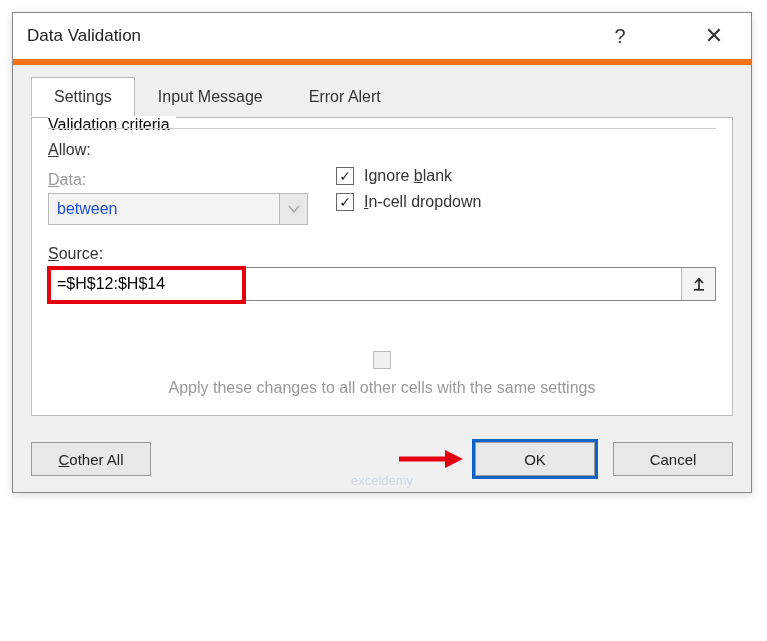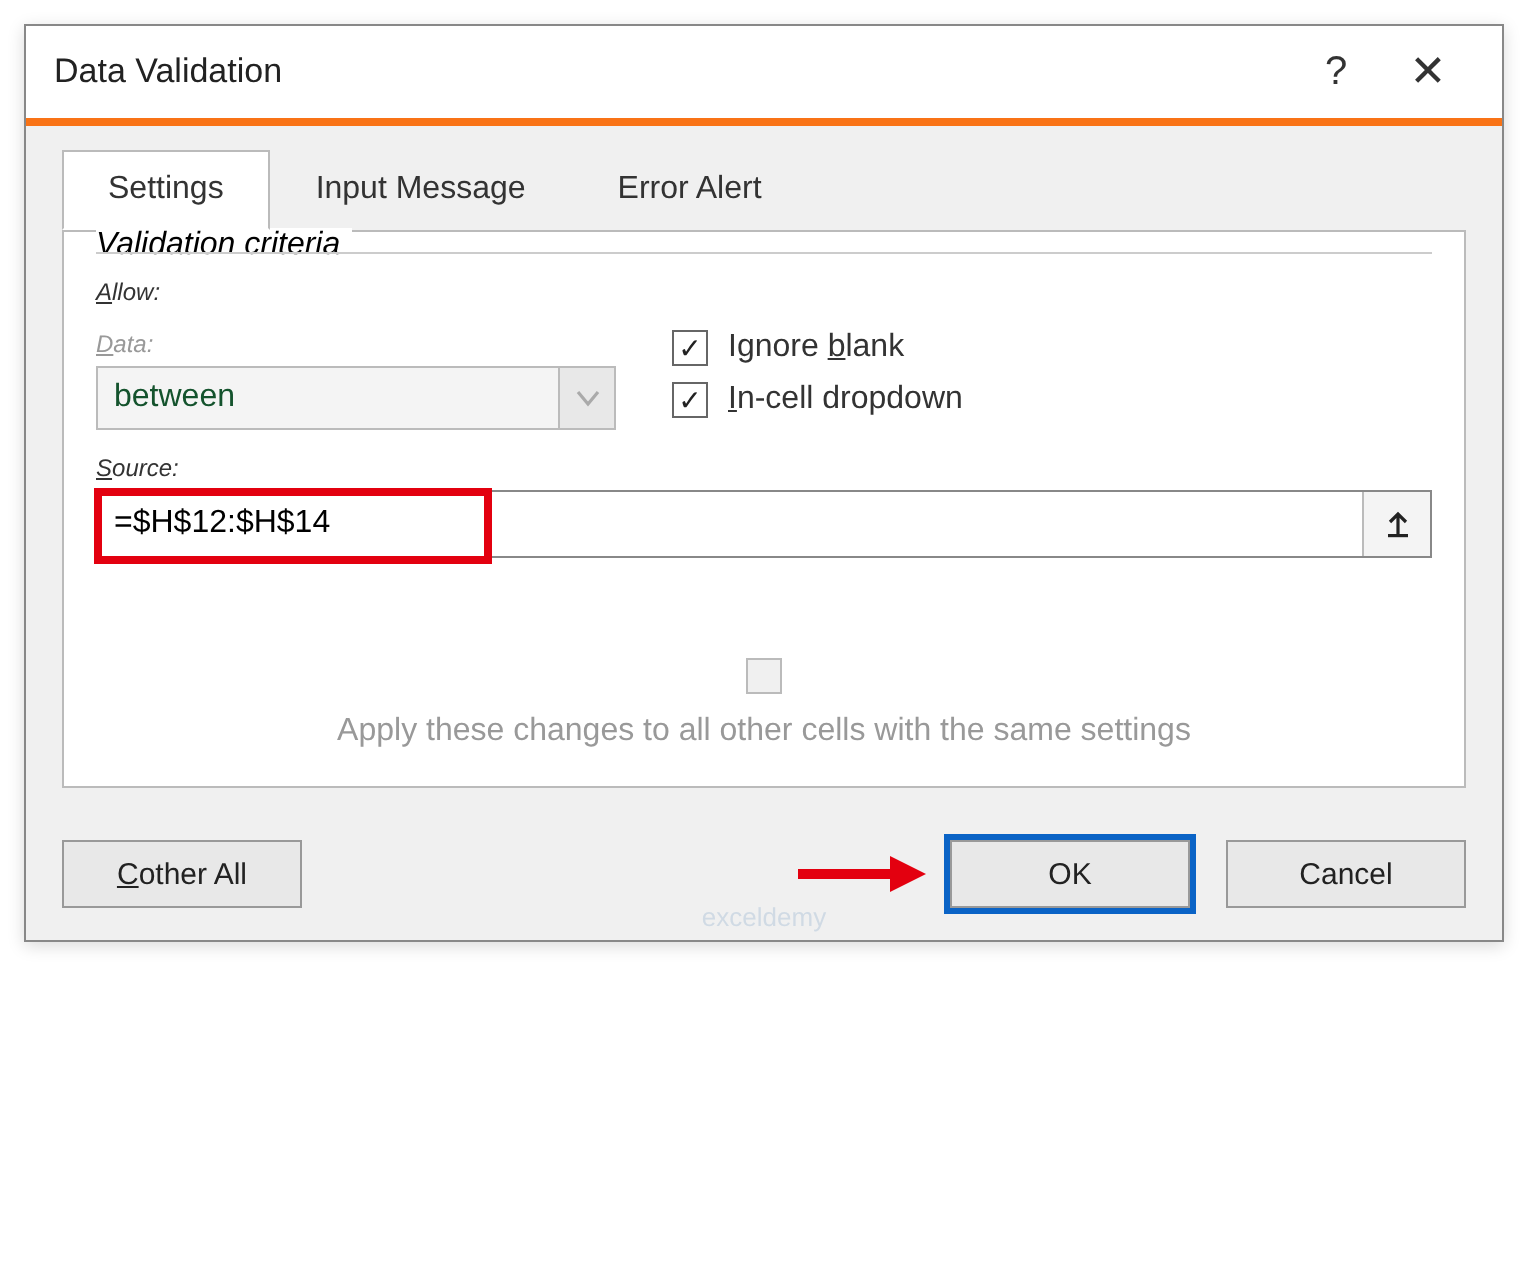--- a/index.html
+++ b/index.html
@@ -10,21 +10,22 @@
   border: 1px solid #888;
   background: #f0f0f0;
   box-shadow: 0 2px 8px rgba(0,0,0,0.15);
 }
 
 .titlebar {
   display: flex;
   align-items: center;
   padding: 10px 14px;
   background: #fff;
-  border-bottom: 4px solid #f97316;
+  border-bottom: 6px solid #f97316;
+  gap: 48px;
 }
 .titlebar .title { font-size: 17px; color: #222; flex: 1; }
 .titlebar .help { font-size: 20px; color: #333; width: 46px; text-align: center; cursor: pointer; }
 .titlebar .close { font-size: 22px; color: #333; width: 46px; text-align: center; cursor: pointer; }
 
 .body { padding: 12px 18px 14px 18px; }
 
 .tabs {
   display: flex;
   border-bottom: 1px solid #bbb;
@@ -56,39 +57,38 @@
   border-top: 1px solid #ccc;
   padding-top: 12px;
   margin-top: -18px;
   position: relative;
 }
 .fieldset-label-inner {
   background: #fff;
   padding: 0 6px 0 0;
   position: relative;
   top: -12px;
-  font-style: italic;
 }
 
 .row1 { display: flex; gap: 28px; }
 .col-left { flex: 0 0 260px; }
 .col-right { flex: 1; padding-top: 26px; }
 
-.field-label { font-size: 12px; color: #333; margin-bottom: 4px; font-style: italic; }
+.field-label { font-size: 16px; color: #333; margin-bottom: 4px; }
 .field-label .ul { text-decoration: underline; }
 .field-label.disabled { color: #999; }
 
 .select-wrap {
   display: flex;
   border: 1px solid #888;
   background: #fff;
   height: 32px;
   align-items: center;
 }
-.select-wrap.disabled { background: #f4f4f4; color: #14532d; border-color: #bbb; }
+.select-wrap.disabled { background: #f4f4f4; color: #1d4ed8; border-color: #bbb; }
 .select-value { flex: 1; padding: 0 8px; font-size: 16px; }
 .select-btn {
   width: 28px; height: 100%;
   display: flex; align-items: center; justify-content: center;
   background: #e8e8e8; border-left: 1px solid #bbb;
   cursor: pointer;
 }
 .select-btn svg { width: 12px; height: 12px; }
 
 .highlight-red { outline: 4px solid #e3000f; outline-offset: -2px; }
@@ -100,21 +100,21 @@
   display: flex; align-items: center; justify-content: center;
 }
 .chk.checked::after {
   content: '✓'; font-size: 14px; color: #222; line-height: 1;
 }
 .chk.disabled { background: #f0f0f0; border-color: #bbb; }
 .chk-label { font-size: 16px; color: #333; }
 .chk-label .ul { text-decoration: underline; }
 .chk-label.disabled { color: #999; }
 
-.source-row { margin-top: 10px; }
+.source-row { margin-top: 20px; }
 .source-input-wrap {
   display: flex; height: 34px; border: 1px solid #888; gap: 24px;
 }
 .source-input {
   flex: 1; padding: 0 8px; font-size: 16px; border: none; outline: none;
 }
 .refedit-btn {
   width: 34px; background: #f4f4f4; border-left: 1px solid #bbb;
   display: flex; align-items: center; justify-content: center; cursor: pointer;
 }

